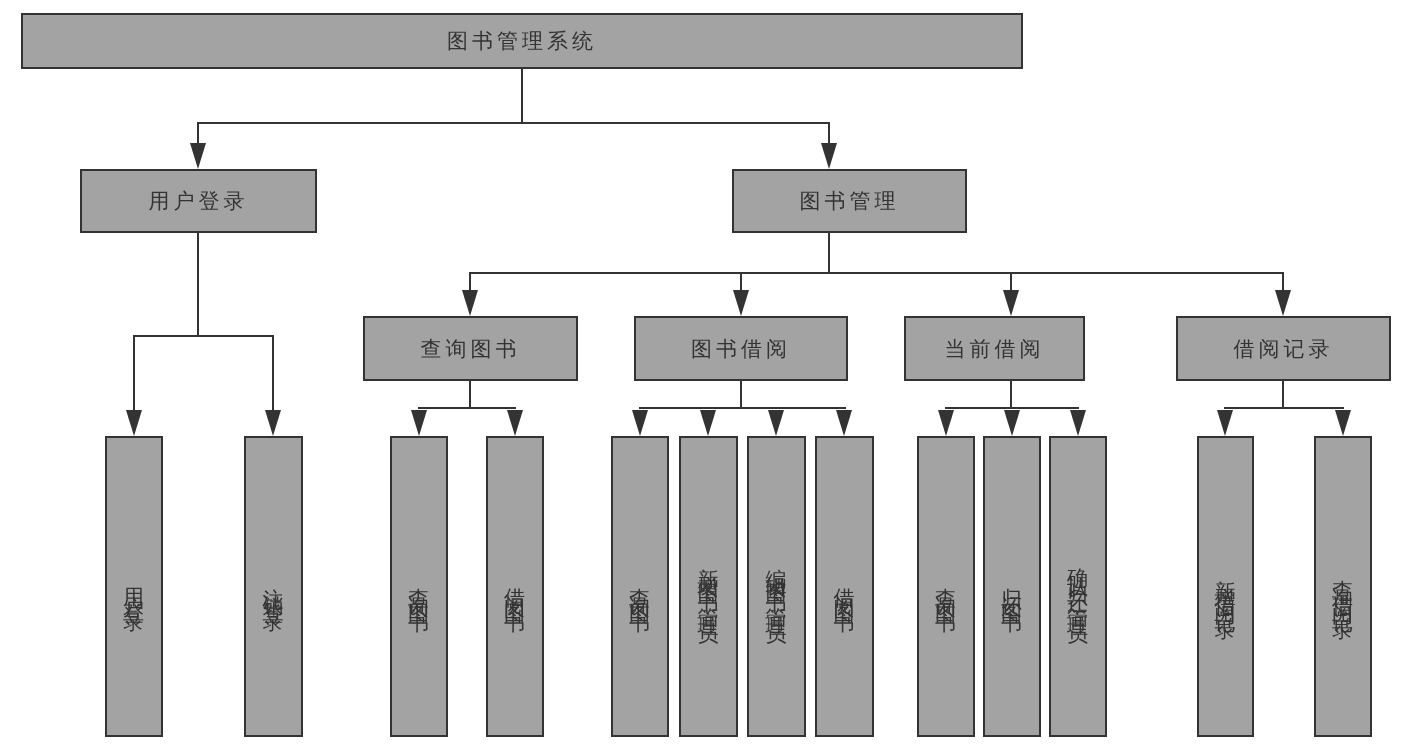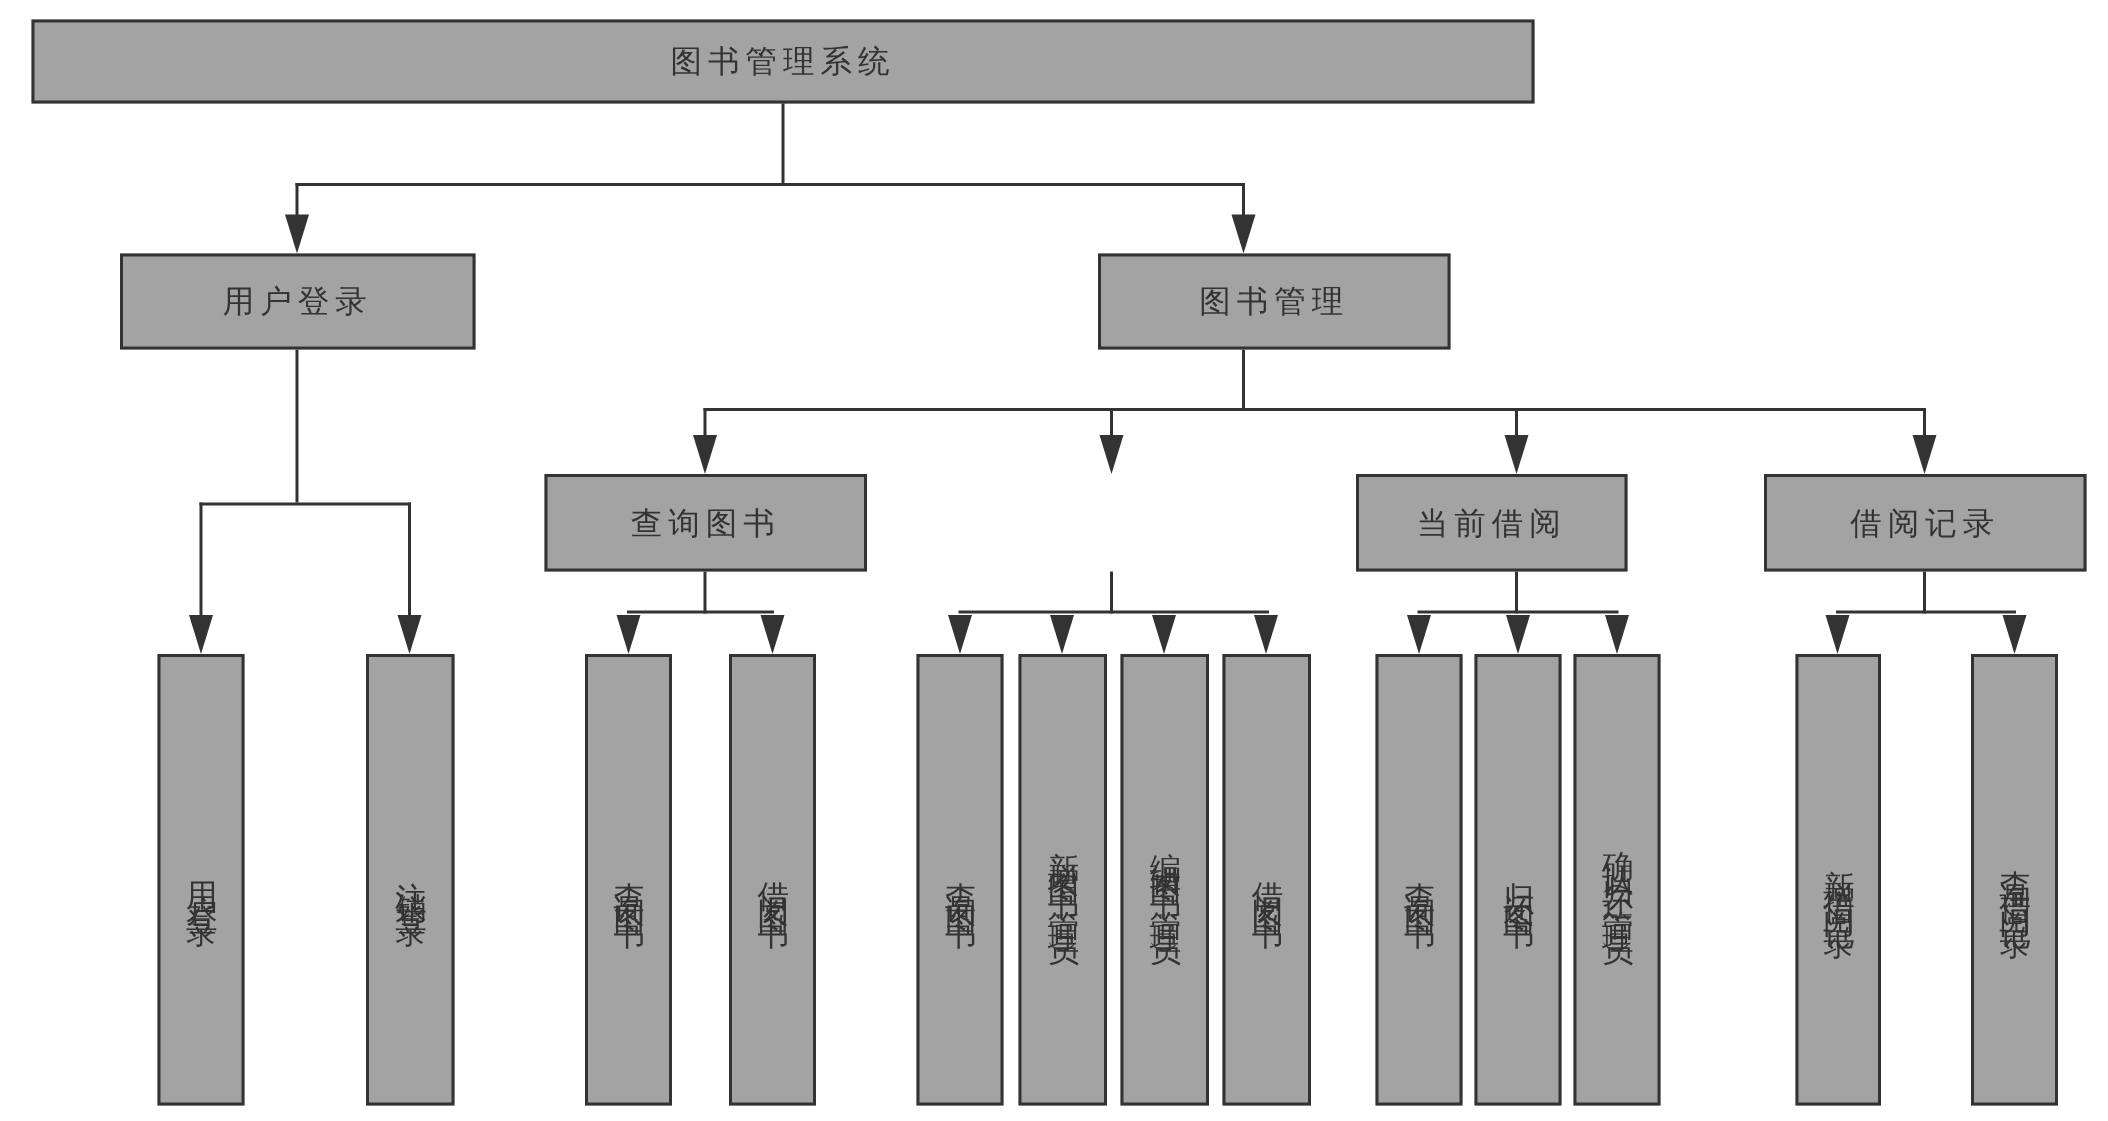--- a/index.html
+++ b/index.html
@@ -88,20 +88,23 @@
   <div class="node" style="left:80px;top:169px;width:237px;height:64px">
     <span>用户登录</span>
   </div>
   <div class="node" style="left:732px;top:169px;width:235px;height:64px">
     <span>图书管理</span>
   </div>
 
   <div class="node" style="left:363px;top:316px;width:215px;height:65px">
     <span>查询图书</span>
   </div>
+  <div class="node" style="left:634px;top:316px;width:214px;height:65px">
+    <span>图书借阅</span>
+  </div>
   <div class="node" style="left:904px;top:316px;width:181px;height:65px">
     <span>当前借阅</span>
   </div>
   <div class="node" style="left:1176px;top:316px;width:215px;height:65px">
     <span>借阅记录</span>
   </div>
 
   <div class="node vnode" style="left:105px;top:436px;width:58px;height:301px">
     <span>用户登录</span>
   </div>

